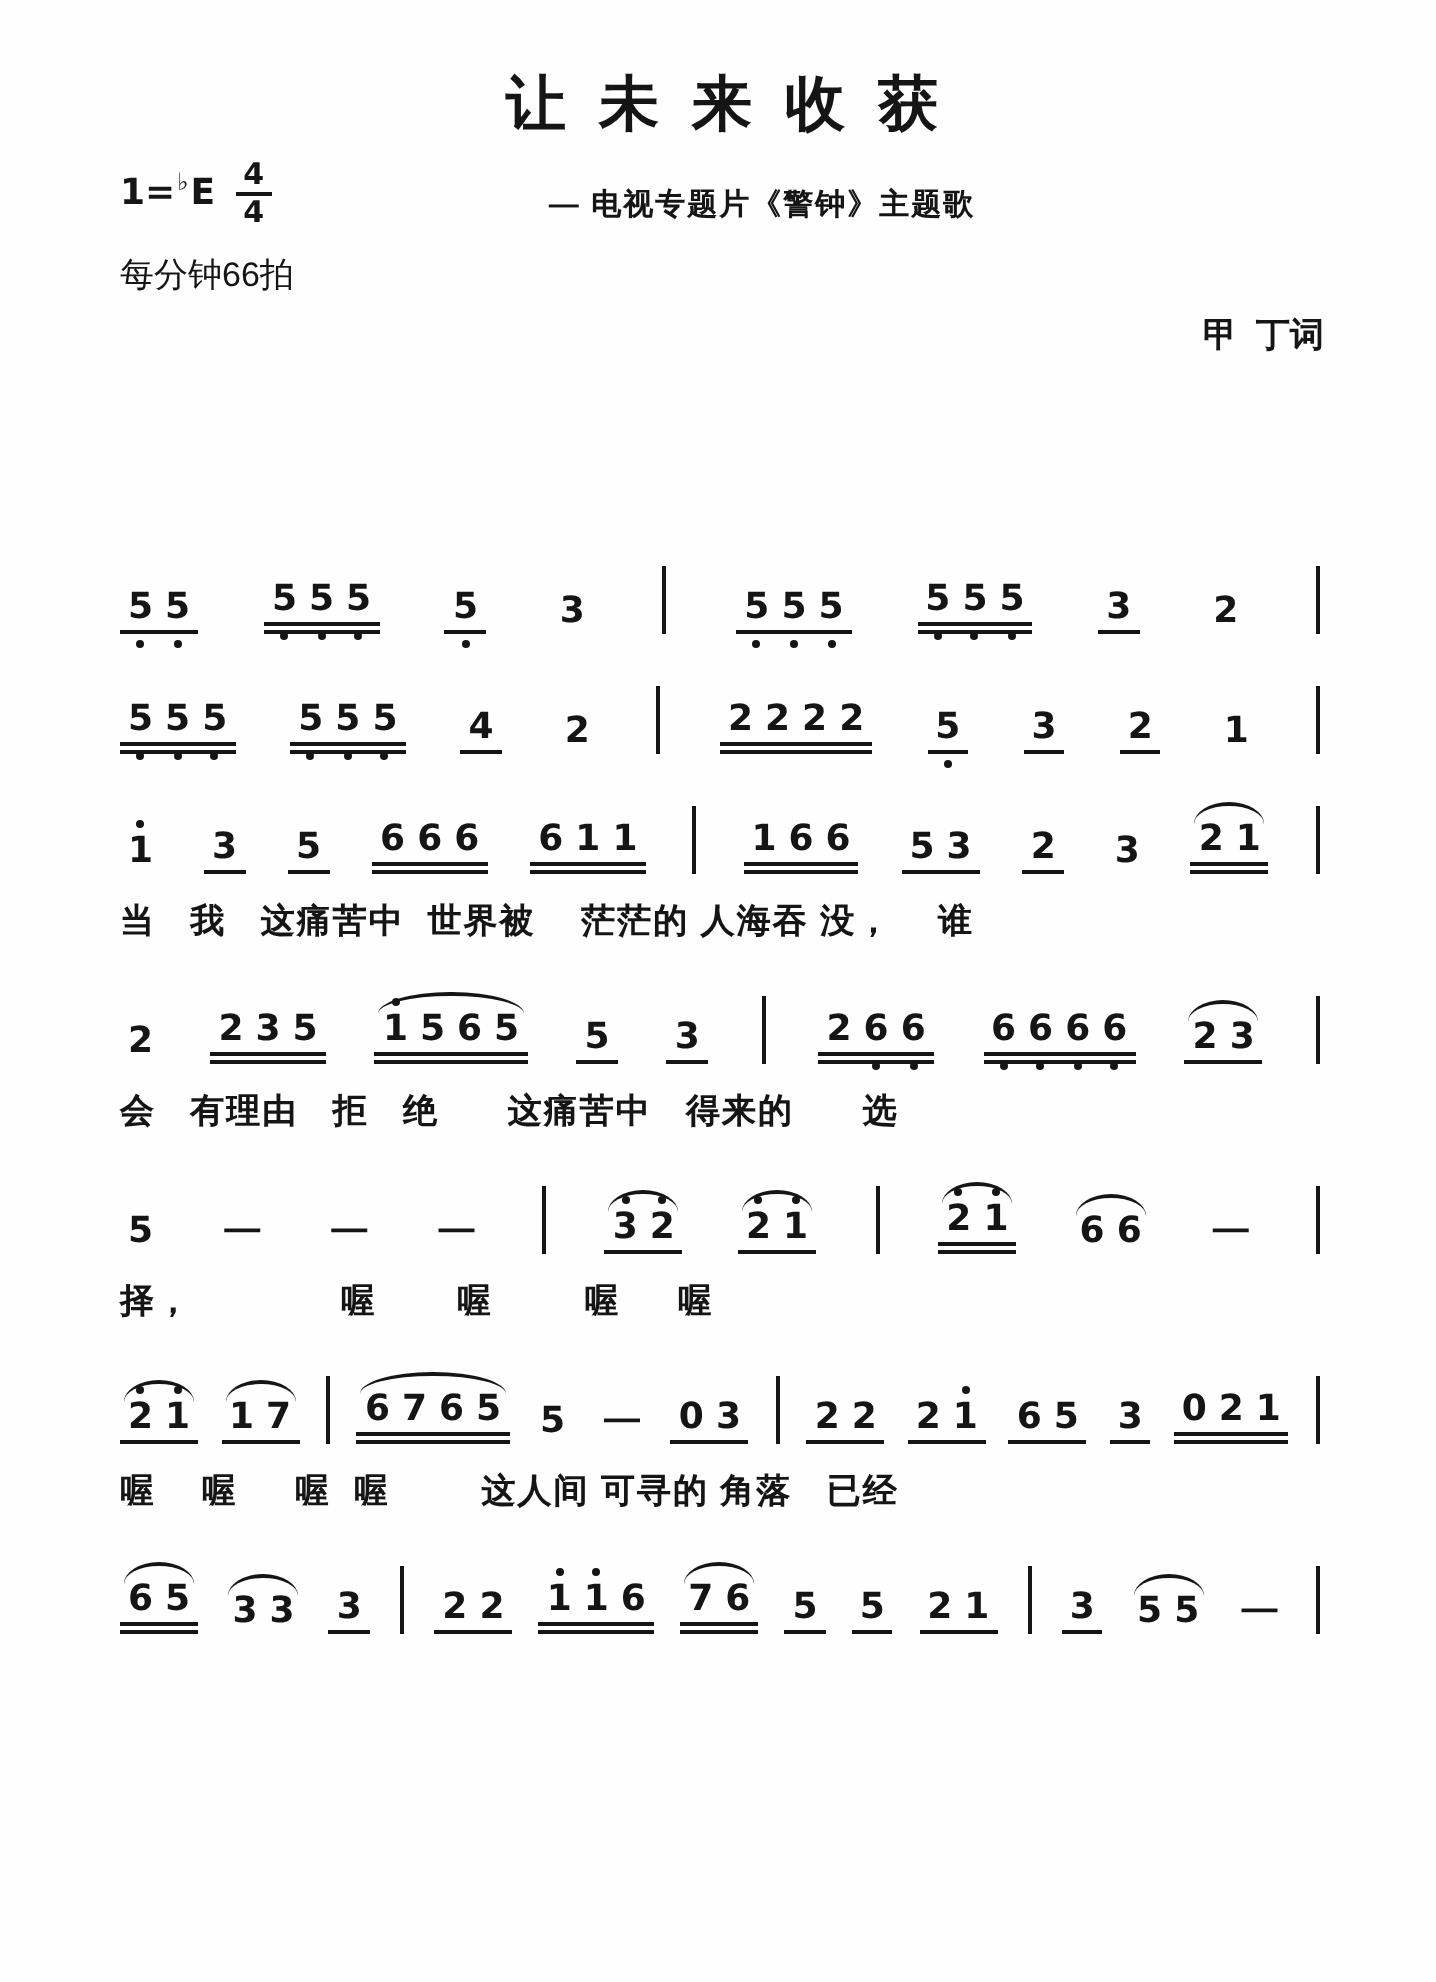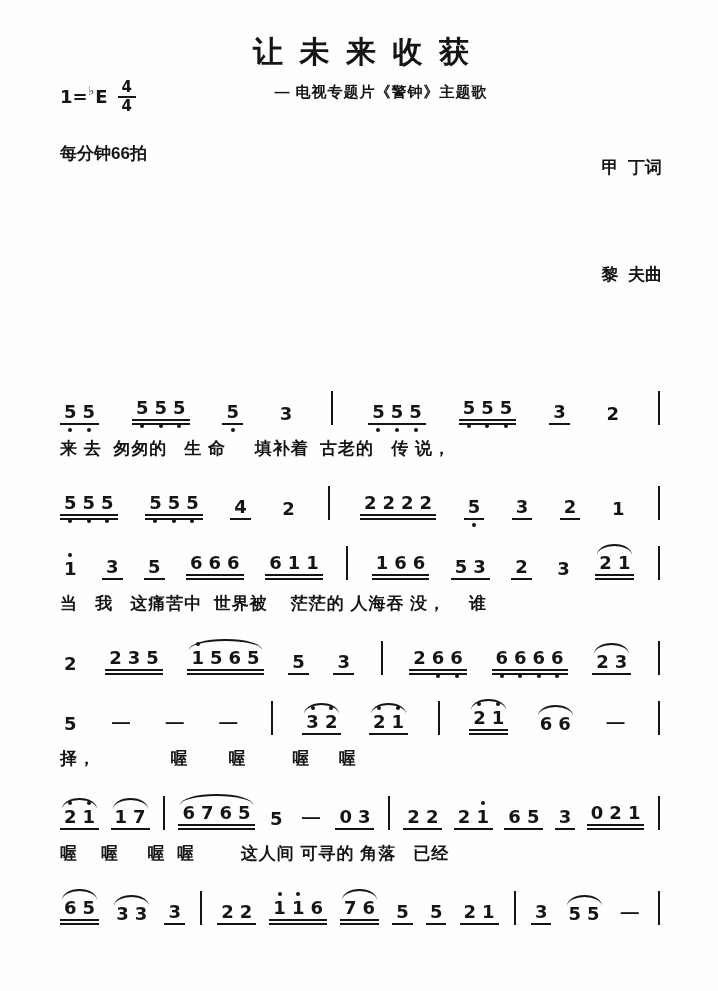--- a/index.html
+++ b/index.html
@@ -4,27 +4,27 @@
 <style>
   html,body{margin:0;padding:0;}
   body{width:718px;height:991px;background:#fefefe;color:#151515;
        font-family:"Liberation Sans","DejaVu Sans",sans-serif;overflow:hidden;}
   .page{padding:24px 56px 0 60px;box-sizing:border-box;width:718px;height:991px;border-radius:30px;}
 
   
   .title{text-align:center;font-size:30px;font-weight:bold;letter-spacing:0.55em;
          text-indent:0.55em;margin:8px 0 6px 0;}
   .hdr{display:grid;grid-template-columns:160px 1fr 120px;align-items:start;margin-bottom:14px;}
-  .subtitle{text-align:center;font-size:15px;font-weight:bold;margin-top:4px;letter-spacing:1px;}
+  .subtitle{text-align:center;font-size:15px;font-weight:bold;margin-top:14px;letter-spacing:1px;}
   .keysig{font-weight:bold;font-size:18px;display:flex;align-items:center;font-family:"DejaVu Sans",sans-serif;}
   .flat{font-size:12px;position:relative;top:-6px;margin:0 1px;}
   .frac{display:inline-flex;flex-direction:column;align-items:center;font-size:15px;
         font-weight:bold;line-height:1.1;margin-left:10px;}
   .frac-top{border-bottom:2px solid #151515;padding:0 4px;}
-  .tempo{font-weight:bold;font-size:17px;margin-top:28px;}
+  .tempo{font-weight:normal;font-size:17px;margin-top:12px;}
   .credits{font-weight:bold;font-size:17px;line-height:2.1;white-space:pre;text-align:right;}
 
   
   .system{margin-top:14px;}
   .notes-row{display:flex;justify-content:space-between;align-items:flex-end;height:46px;}
   .grp{position:relative;display:inline-flex;align-items:flex-end;padding:0 1px 2px 1px;}
   .grp.u1{border-bottom:2px solid #151515;}
   .grp.u2{border-bottom:6px double #151515;}
   .grp.slur::before{content:"";position:absolute;left:2px;right:2px;top:-10px;height:9px;
         border-top:2px solid #151515;border-radius:50% 50% 0 0 / 100% 100% 0 0;}
@@ -54,21 +54,20 @@
         <span class="frac">
           <span class="frac-top">4</span>
           <span>4</span>
         </span>
       </div>
       <div class="tempo">每分钟66拍</div>
     </div>
     <div class="subtitle">— 电视专题片《警钟》主题歌</div>
     <div class="credits">
       <div>甲  丁词</div>
-      <div>黎  夫曲</div>
     </div>
   </div>
 
   <div id="score">
       <div class="system">
         <div class="notes-row">
           <span class="grp u1">
             <span class="note"><span class="digit">5</span><span class="dot below"></span></span>
             <span class="note"><span class="digit">5</span><span class="dot below"></span></span>
           </span>
@@ -95,21 +94,20 @@
             <span class="note"><span class="digit">5</span><span class="dot below"></span></span>
           </span>
           <span class="grp u1">
             <span class="note"><span class="digit">3</span></span>
           </span>
           <span class="grp u0">
             <span class="note"><span class="digit">2</span></span>
           </span>
           <span class="bar"></span>
         </div>
-        <div class="lyrics-row">来 去  匆匆的   生 命     填补着  古老的   传 说，</div>
       </div>
       <div class="system">
         <div class="notes-row">
           <span class="grp u2">
             <span class="note"><span class="digit">5</span><span class="dot below"></span></span>
             <span class="note"><span class="digit">5</span><span class="dot below"></span></span>
             <span class="note"><span class="digit">5</span><span class="dot below"></span></span>
           </span>
           <span class="grp u2">
             <span class="note"><span class="digit">5</span><span class="dot below"></span></span>
@@ -222,20 +220,21 @@
             <span class="note"><span class="digit">6</span><span class="dot below"></span></span>
             <span class="note"><span class="digit">6</span><span class="dot below"></span></span>
             <span class="note"><span class="digit">6</span><span class="dot below"></span></span>
           </span>
           <span class="grp u1 slur">
             <span class="note"><span class="digit">2</span></span>
             <span class="note"><span class="digit">3</span></span>
           </span>
           <span class="bar"></span>
         </div>
+        <div class="lyrics-row">会   有理由   拒   绝      这痛苦中   得来的      选</div>
       </div>
       <div class="system">
         <div class="notes-row">
           <span class="grp u0">
             <span class="note"><span class="digit">5</span></span>
           </span>
           <span class="dash">—</span>
           <span class="dash">—</span>
           <span class="dash">—</span>
           <span class="bar"></span>

